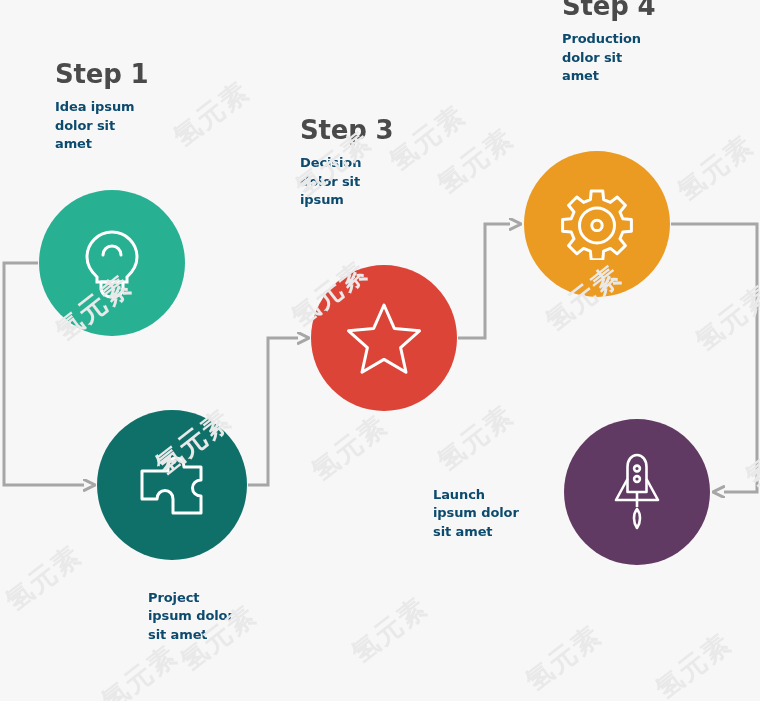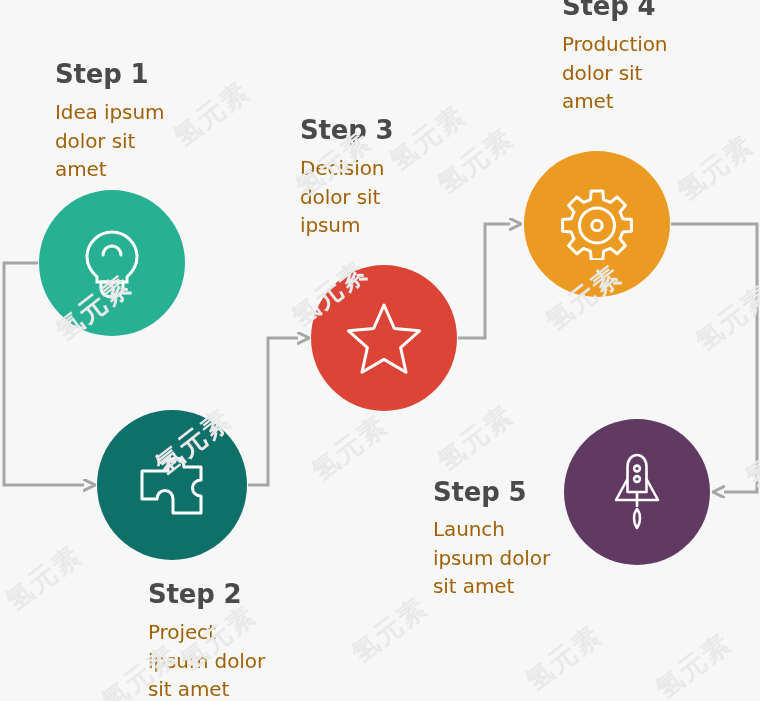--- a/index.html
+++ b/index.html
@@ -54,23 +54,23 @@
   .step-title {
     font-size: 26px;
     font-weight: 700;
     color: #4a4a4a;
     line-height: 1.12;
     margin: 0;
     white-space: nowrap;
     letter-spacing: -0.2px;
   }
   .step-desc {
-    font-size: 20px;
-    font-weight: 400;
-    color: #a16207;
+    font-size: 13px;
+    font-weight: 700;
+    color: #0c4a6e;
     line-height: 1.42;
     margin: 9px 0 0 0;
     letter-spacing: -0.1px;
   }
 </style>
 </head>
 <body>
 
 <div id="canvas">
 
@@ -130,21 +130,20 @@
   </div>
 
   <div class="node" style="left:97px; top:410px; width:150px; height:150px; background:#0f7069;">
     <svg width="66" height="62" viewBox="0 0 66 62">
       <path d="M3 17 L3 45 L18 45 C18 40 21.5 36.5 26 36.5 C30.5 36.5 34 40 34 45 L34 59 L62 59 L62 42
                C57 42 53.5 38.5 53.5 34 C53.5 29.5 57 26 62 26 L62 13 L45 13
                C45 8 41.5 4 37 4 C32.5 4 29 8 29 13 L29 17 Z" fill="none" stroke="#ffffff" stroke-width="3" stroke-linejoin="round"></path>
     </svg>
   </div>
   <div class="textblock" style="left:148px; top:580px; width:190px;">
-    <div class="step-title">Step 2</div>
     <div class="step-desc" style="white-space:pre-line;">Project
 ipsum dolor
 sit amet</div>
   </div>
 
   <div class="node" style="left:311px; top:265px; width:146px; height:146px; background:#db4437;">
     <svg width="78" height="74" viewBox="0 0 78 74">
       <path d="M39 4 L49.3 27.4 L74.5 29.8 L55.6 46.6 L61 71.3 L39 58.4 L17 71.3 L22.4 46.6 L3.5 29.8 L28.7 27.4 Z" fill="none" stroke="#ffffff" stroke-width="3" stroke-linejoin="round"></path>
     </svg>
   </div>
@@ -176,19 +175,18 @@
     <svg width="60" height="80" viewBox="0 0 60 80">
       <path d="M30 3 C24.5 3 20.5 8 20.5 15 L20.5 40 L39.5 40 L39.5 15 C39.5 8 35.5 3 30 3 Z" fill="none" stroke="#ffffff" stroke-width="2.6" stroke-linejoin="round"></path>
       <circle cx="30" cy="16.5" r="2.9" fill="none" stroke="#ffffff" stroke-width="2.6"></circle>
       <circle cx="30" cy="27" r="2.9" fill="none" stroke="#ffffff" stroke-width="2.6"></circle>
       <path d="M20.5 27 L9 48 L51 48 L39.5 27" fill="none" stroke="#ffffff" stroke-width="2.6" stroke-linejoin="round"></path>
       <line x1="30" y1="40" x2="30" y2="55" stroke="#ffffff" stroke-width="2.6"></line>
       <path d="M30 57 C34 62 34 70 30 76 C26 70 26 62 30 57 Z" fill="none" stroke="#ffffff" stroke-width="2.6" stroke-linejoin="round"></path>
     </svg>
   </div>
   <div class="textblock" style="left:433px; top:478px; width:190px;">
-    <div class="step-title">Step 5</div>
     <div class="step-desc" style="white-space:pre-line;margin-top:8px;">Launch
 ipsum dolor
 sit amet</div>
   </div>
 
 </div>
 
 </body></html>

